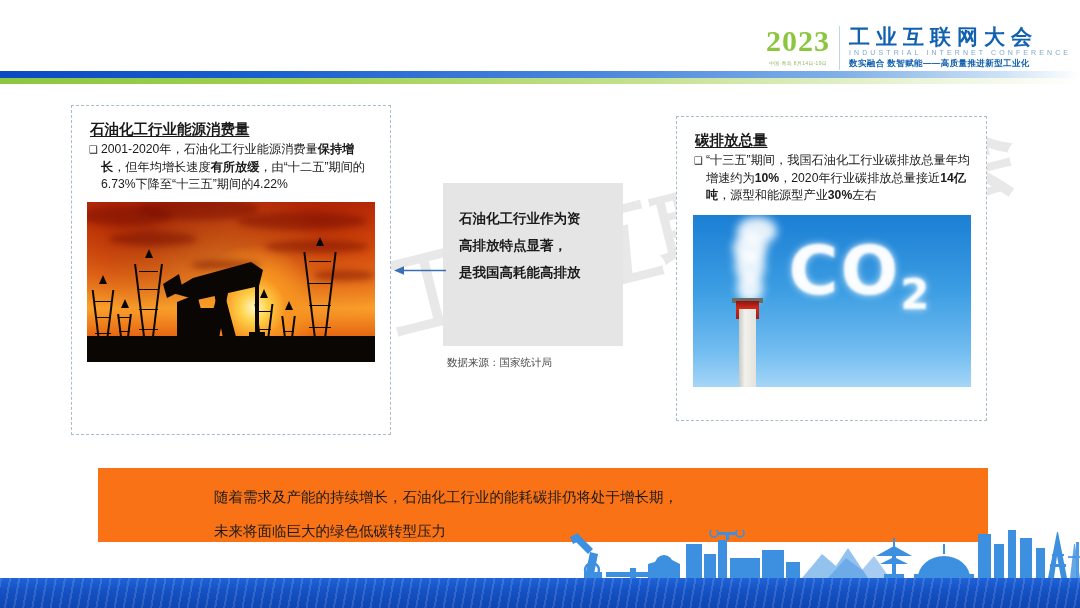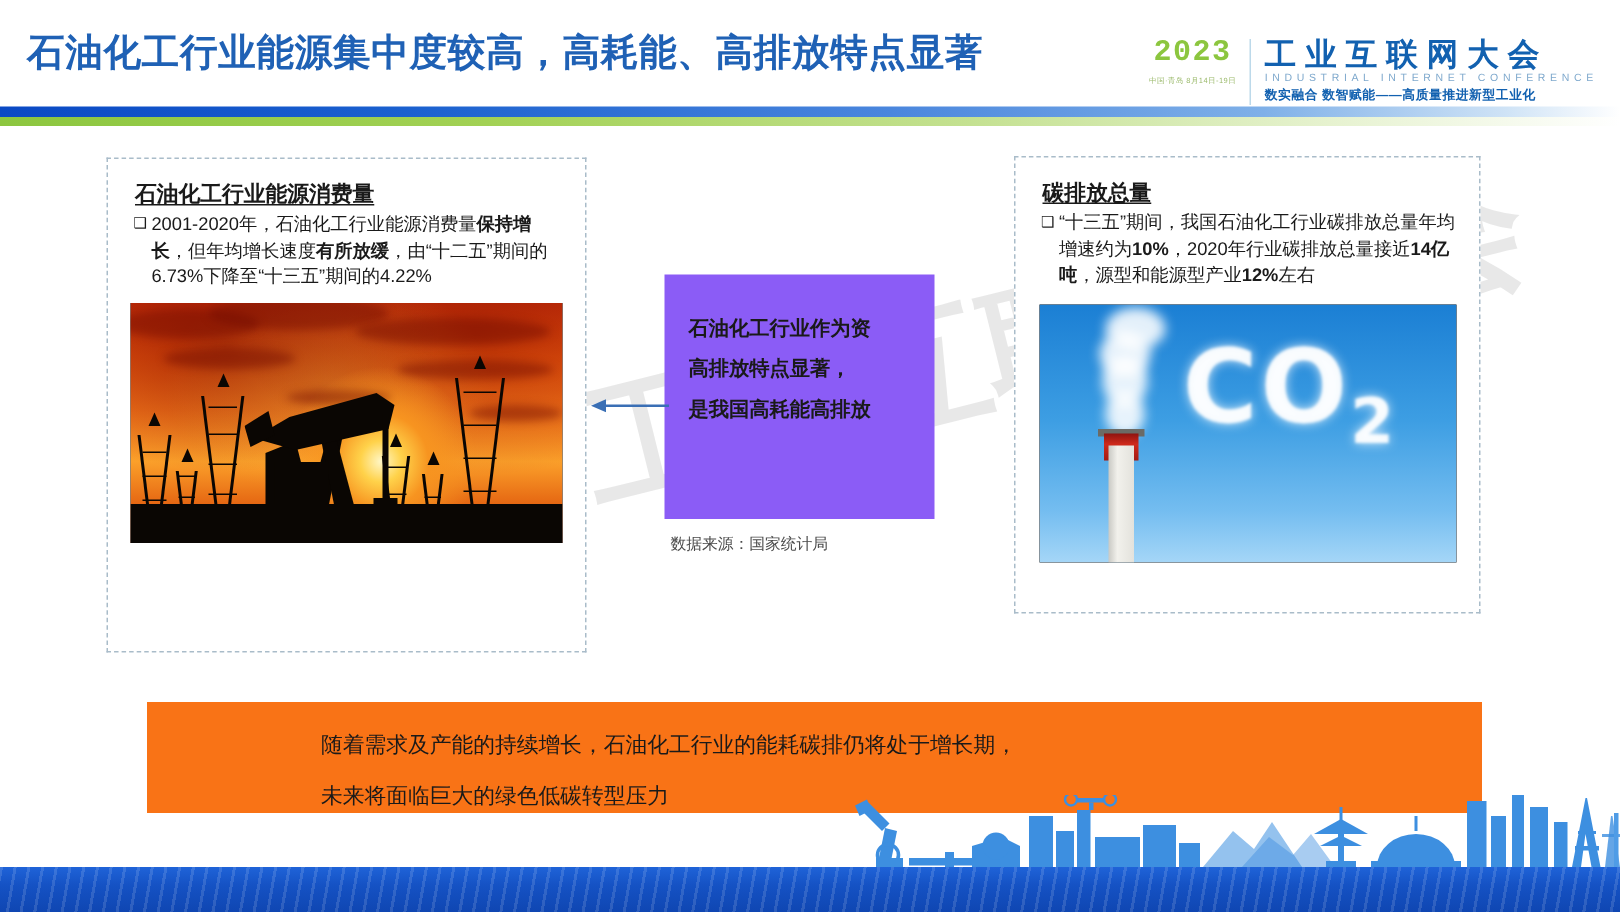--- a/index.html
+++ b/index.html
@@ -47,26 +47,26 @@
     align-items: flex-start;
     height: 50px;
   }
   #logo-year-block {
     display: flex;
     flex-direction: column;
     align-items: center;
     padding-right: 9px;
   }
   #logo-year {
-    font-size: 20px;
+    font-size: 30px;
     font-weight: bold;
     color: #8cc63f;
     line-height: 1;
     letter-spacing: 1px;
-    font-family: Liberation Mono, monospace;
+    font-family: Liberation Serif, serif;
   }
   #logo-date {
     margin-top: 4px;
     font-size: 5px;
     color: #9ab96a;
     letter-spacing: 0.3px;
     white-space: nowrap;
   }
   #logo-divider {
     width: 1px;
@@ -99,21 +99,21 @@
     white-space: nowrap;
   }
 
   
   .panel {
     position: absolute;
     border: 1px dashed #a9bcc9;
     background: #ffffff;
   }
   #panel-left  { left: 71px;  top: 105px; width: 320px; height: 330px; }
-  #panel-right { left: 676px; top: 104px; width: 311px; height: 305px; }
+  #panel-right { left: 676px; top: 116px; width: 311px; height: 305px; }
 
   .panel-heading {
     font-size: 14.5px;
     font-weight: bold;
     color: #1a1a1a;
     text-decoration: underline;
     text-underline-offset: 2px;
   }
   #panel-left .panel-heading  { margin: 14px 0 2px 18px; }
   #panel-right .panel-heading { margin: 14px 0 2px 18px; }
@@ -303,21 +303,20 @@
       repeating-linear-gradient(100deg, rgba(255,255,255,.13) 0 2px, transparent 2px 9px),
       linear-gradient(to bottom, #1f63d8 0%, #1552c4 40%, #0f46b2 100%);
   }
   #footer-skyline { position: absolute; left: 0; bottom: 28px; width: 1080px; height: 52px; }
 </style>
 </head>
 <body>
 
 <div id="slide">
 
-  <div id="slide-title" style="color: rgb(31, 97, 181);">石油化工行业能源集中度较高，高耗能、高排放特点显著</div>
 
   <div class="rule-blue"></div>
   <div class="rule-green"></div>
 
   <div id="logo">
     <div id="logo-year-block">
       <div id="logo-year" style="color: rgb(140, 198, 63);">2023</div>
       <div id="logo-date">中国·青岛  8月14日-19日</div>
     </div>
     <div id="logo-divider"></div>
@@ -393,37 +392,37 @@
       </svg>
 
       <div class="ground"></div>
     </div>
   </div>
 
   <div class="panel" id="panel-right">
     <div class="panel-heading">碳排放总量</div>
     <div class="bullet-row">
       <span class="bullet-marker">❑</span>
-      <span class="bullet-text" id="right-bullet-text"><span>“十三五”期间，我国石油化工行业碳排放总量年均增速约为</span><b>10%</b><span>，2020年行业碳排放总量接近</span><b>14亿吨</b><span>，源型和能源型产业</span><b>12%</b><span>左右</span></span>
+      <span class="bullet-text" id="right-bullet-text"><span>“十三五”期间，我国石油化工行业碳排放总量年均增速约为</span><b>10%</b><span>，2020年行业碳排放总量接近</span><b>14亿吨</b><span>，源型和能源型产业</span><b>30%</b><span>左右</span></span>
     </div>
     <div class="photo" id="photo-co2">
       <div class="sky"></div>
       <div class="plume" style="left:44px; bottom:84px; width:26px; height:30px;"></div>
       <div class="plume" style="left:42px; bottom:104px; width:30px; height:34px;"></div>
       <div class="plume" style="left:40px; bottom:124px; width:34px; height:30px;"></div>
       <div class="plume" style="left:44px; bottom:142px; width:40px; height:28px;"></div>
       <div class="plume" style="left:36px; bottom:0px;   width:18px; height:0px;"></div>
       <div class="co2text">CO<sub>2</sub></div>
       <div class="stack-cap"></div>
       <div class="stack-red"></div>
       <div class="stack-body"></div>
     </div>
   </div>
 
-  <div id="center-callout" style="background: #8b5cf6;">
+  <div id="center-callout" style="background: #e5e5e5;">
     <div class="line">石油化工行业作为资</div>
     <div class="line">高排放特点显著，</div>
     <div class="line">是我国高耗能高排放</div>
   </div>
 
   <svg id="center-arrow" viewBox="0 0 52 9">
     <line x1="52" y1="4.5" x2="9" y2="4.5" stroke="#3a6fb5" stroke-width="1.6"></line>
     <polygon points="0,4.5 10,0.2 10,8.8" fill="#3a6fb5"></polygon>
   </svg>
 

